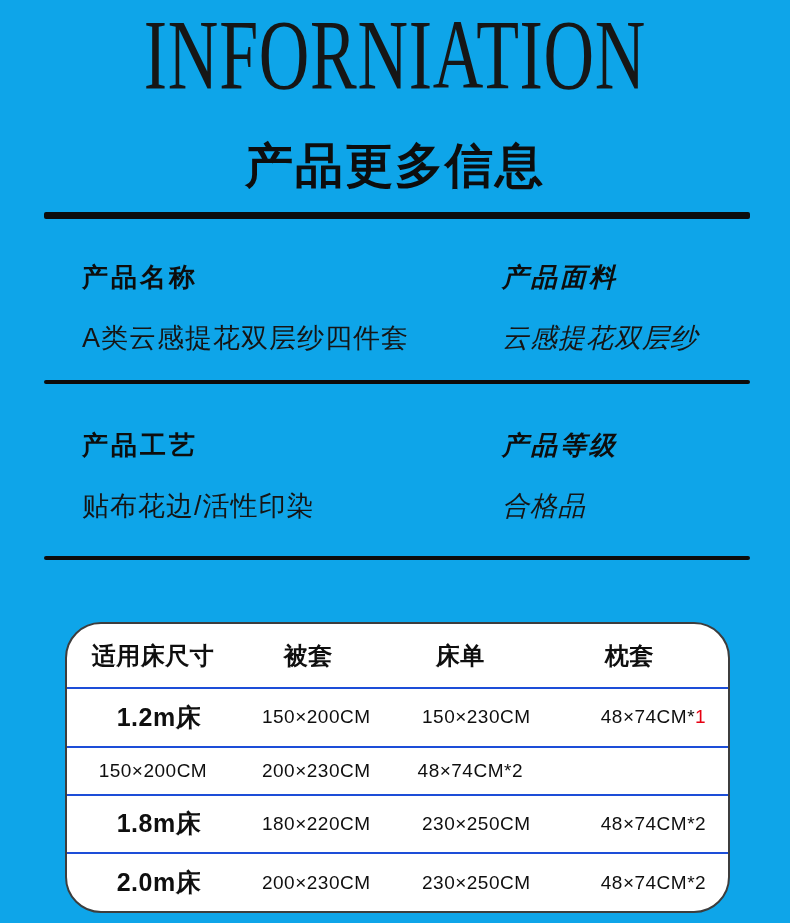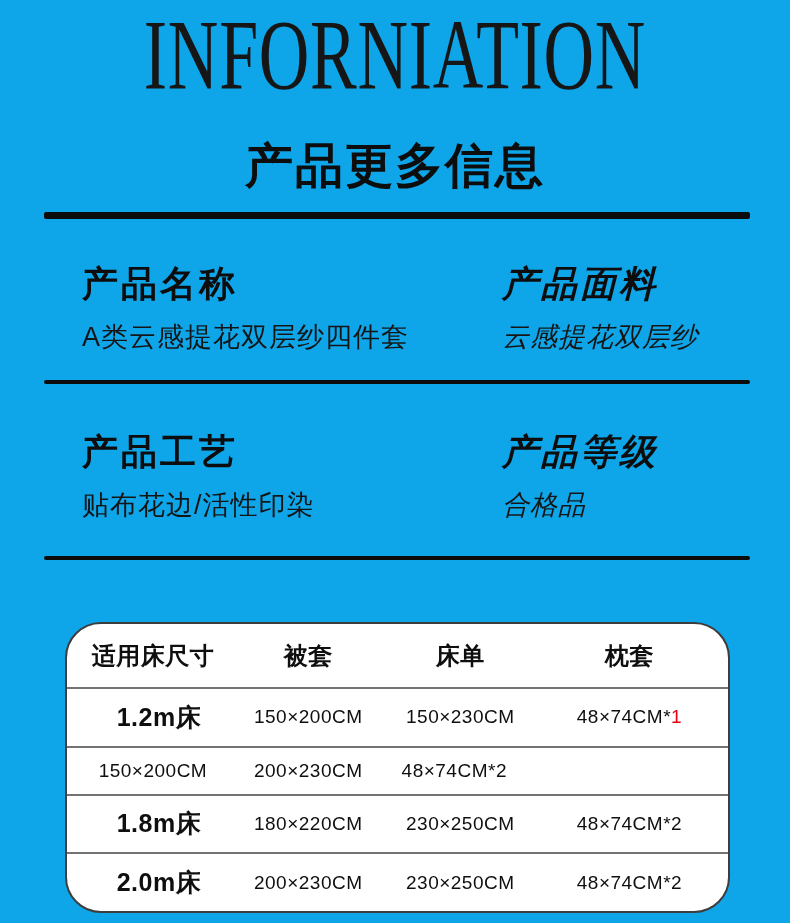--- a/index.html
+++ b/index.html
@@ -59,28 +59,28 @@
   .rule-low   { top: 556px; height: 4px; }
 
   
   .spec-section { position: absolute; left: 0; width: 100%; }
   .spec-section.first  { top: 262px; }
   .spec-section.second { top: 430px; }
   .spec-col { position: absolute; top: 0; }
   .spec-col.left  { left: 82px; }
   .spec-col.right { left: 502px; font-style: italic; }
   .spec-heading {
-    font-size: 36px;
+    font-size: 26px;
     font-weight: bold;
     letter-spacing: 3px;
     line-height: 1.2;
     color: #0d0d0d;
   }
   .spec-value {
-    margin-top: 15px;
+    margin-top: 28px;
     font-size: 27px;
     font-weight: normal;
     letter-spacing: 1px;
     line-height: 1.3;
     color: #151515;
   }
 
   
   .size-table {
     position: absolute;
@@ -95,21 +95,21 @@
     overflow: hidden;
     background: #ffffff;
   }
   .t-row {
     display: grid;
     grid-template-columns: 26% 21% 25% 28%;
     align-items: center;
     flex: 1 1 auto;
   }
   .t-row.head { height: 63px; flex: 0 0 63px; }
-  .t-row + .t-row { border-top: 2px solid #737373; }
+  .t-row + .t-row { border-top: 2px solid #1d4ed8; gap: 8px; }
   .t-cell {
     text-align: center;
     font-size: 24px;
     letter-spacing: 0.5px;
     white-space: nowrap;
     color: #0f0f0f;
   }
   .t-row.head .t-cell { font-weight: bold; font-size: 24px; }
   .t-cell.c1 { padding-left: 12px; font-weight: bold; }
   .t-row.head .t-cell.c1 { padding-left: 0; }

